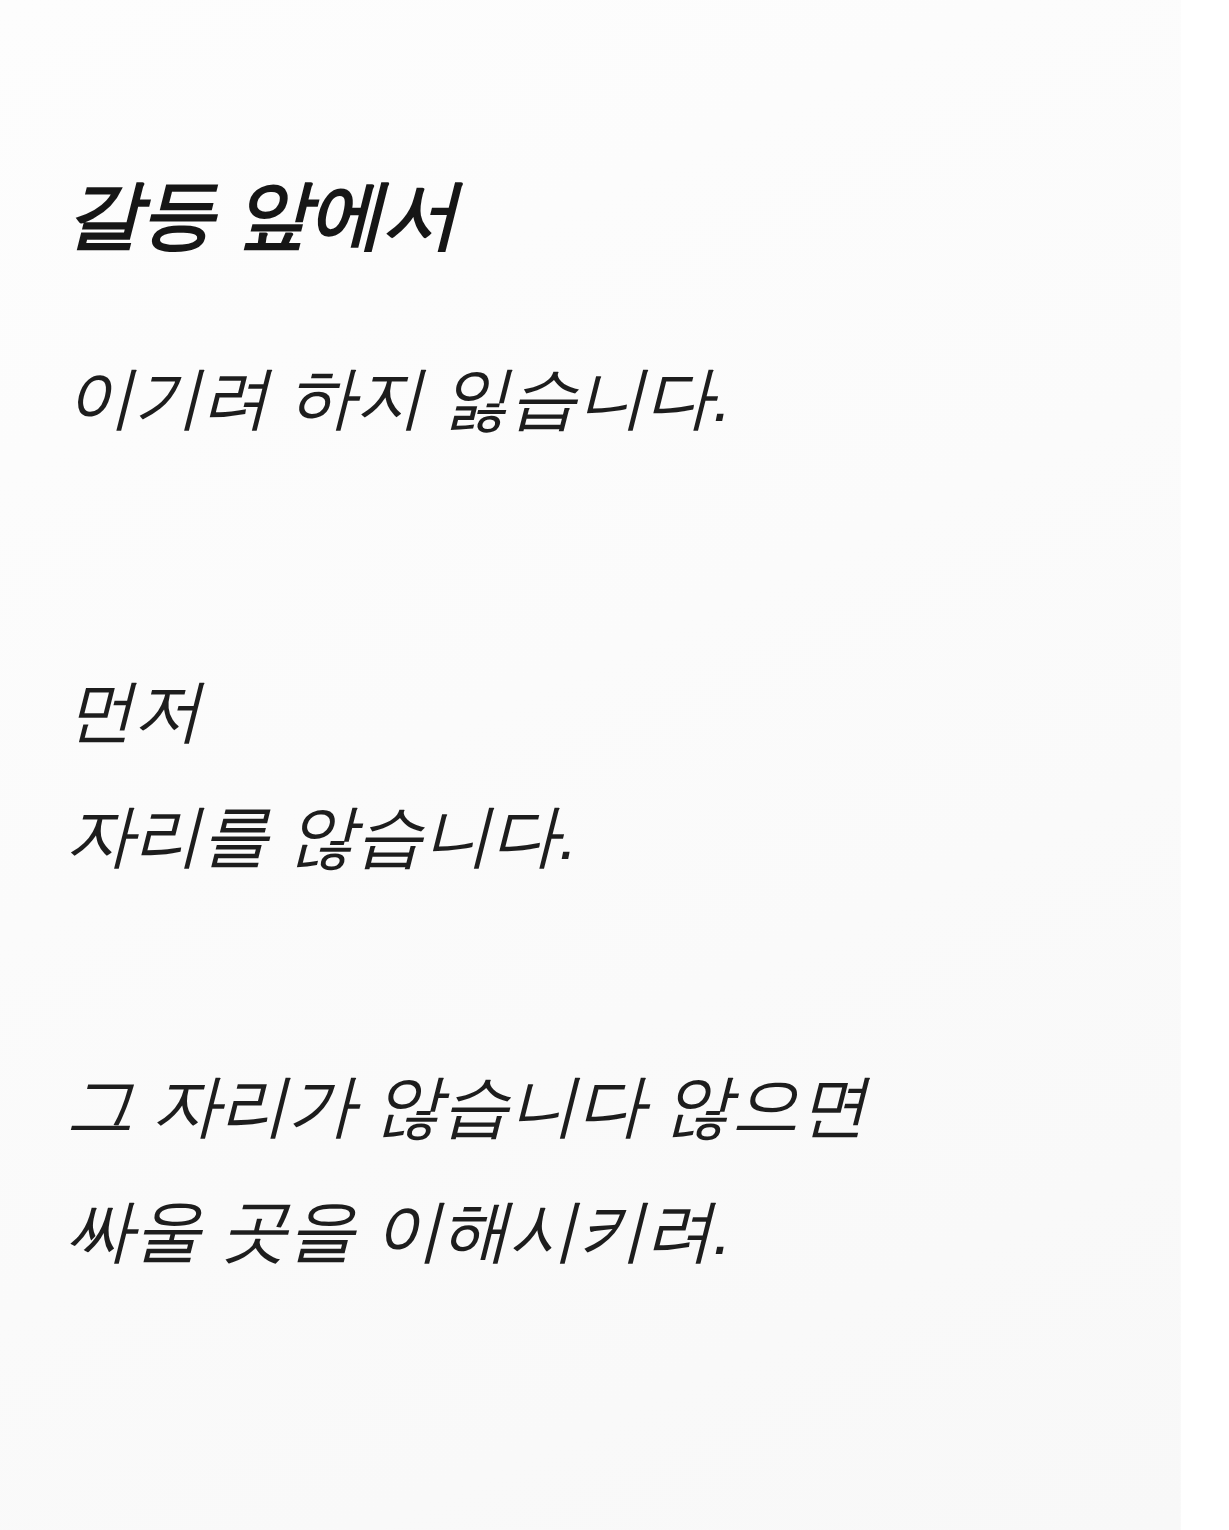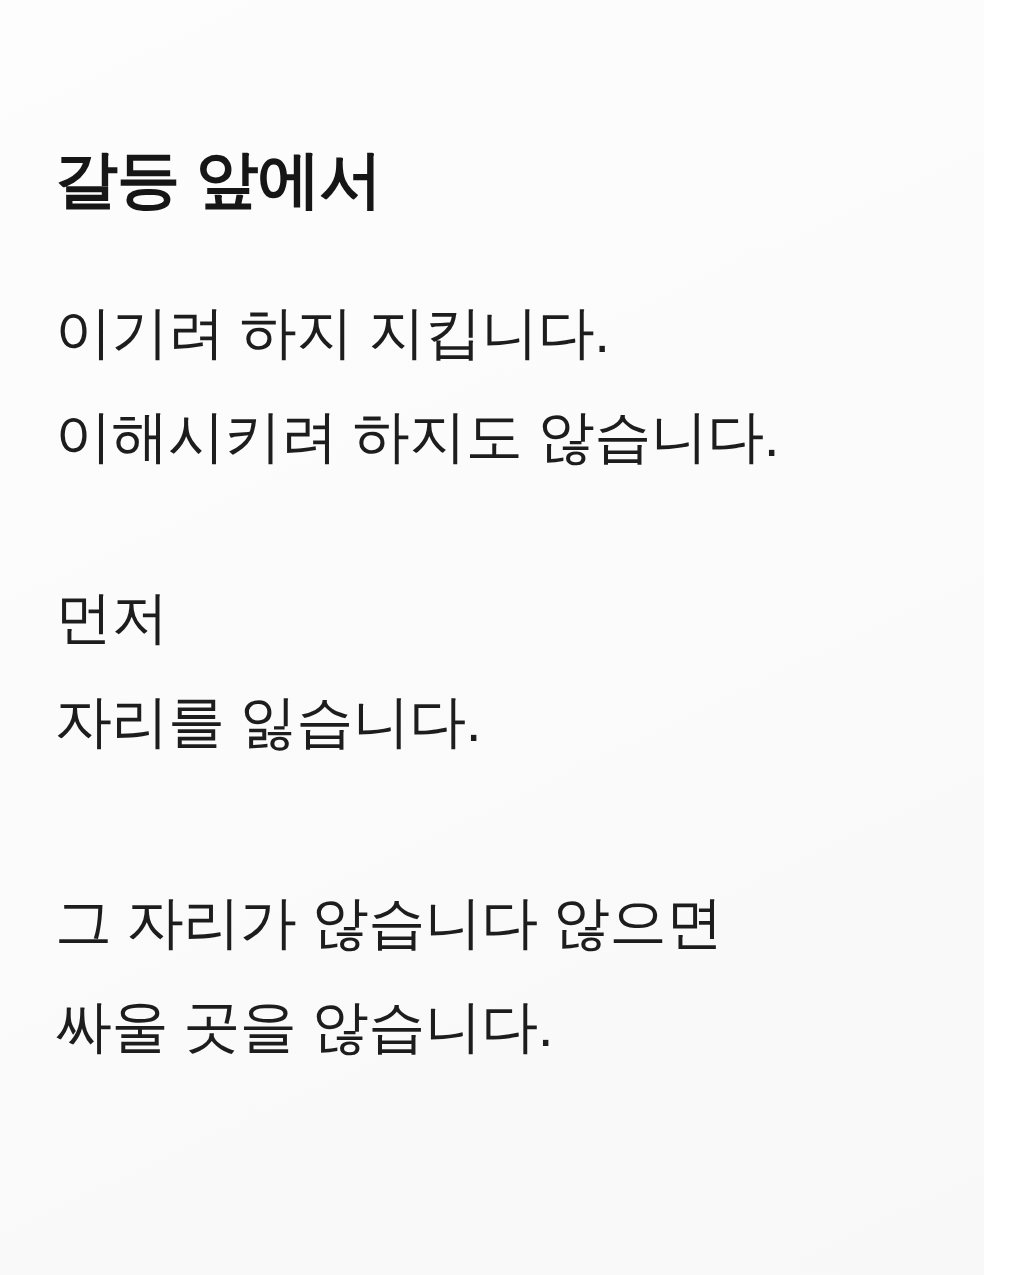--- a/index.html
+++ b/index.html
@@ -11,20 +11,21 @@
     height: 1275px;
     font-family: "Liberation Sans", "DejaVu Sans", sans-serif;
     overflow: hidden;
   }
   .page {
     position: relative;
     width: 984px;
     height: 1275px;
     background: linear-gradient(155deg, #fdfdfd 0%, #fbfbfb 45%, #f8f8f8 100%);
     color: #1b1b1b;
+    font-style: italic;
   }
   .title {
     position: absolute;
     left: 55px;
     top: 96px;
     font-size: 63px;
     line-height: 82px;
     font-weight: 800;
     letter-spacing: -1px;
     color: #161616;
@@ -36,38 +37,37 @@
     font-size: 57px;
     line-height: 104px;
     font-weight: 500;
     letter-spacing: -0.5px;
     color: #1d1d1d;
   }
   .stanza .line {
     white-space: nowrap;
   }
   .stanza-1 { top: 280px; }
-  .stanza-2 { top: 565px; }
+  .stanza-2 { top: 541px; }
   .stanza-3 { top: 870px; }
 </style>
 </head>
 <body>
 
 <div class="page">
 
   <h1 class="title">갈등 앞에서</h1>
 
   <div class="stanza stanza-1">
-    <div class="line">이기려 하지 지킵니다.</div>
-    <div class="line">이해시키려 하지도 않습니다.</div>
+    <div class="line">이기려 하지 잃습니다.</div>
   </div>
 
   <div class="stanza stanza-2">
     <div class="line">먼저</div>
-    <div class="line">자리를 잃습니다.</div>
+    <div class="line">자리를 않습니다.</div>
   </div>
 
   <div class="stanza stanza-3">
     <div class="line">그 자리가 않습니다 않으면</div>
-    <div class="line">싸울 곳을 않습니다.</div>
+    <div class="line">싸울 곳을 이해시키려.</div>
   </div>
 
 </div>
 
 </body></html>

